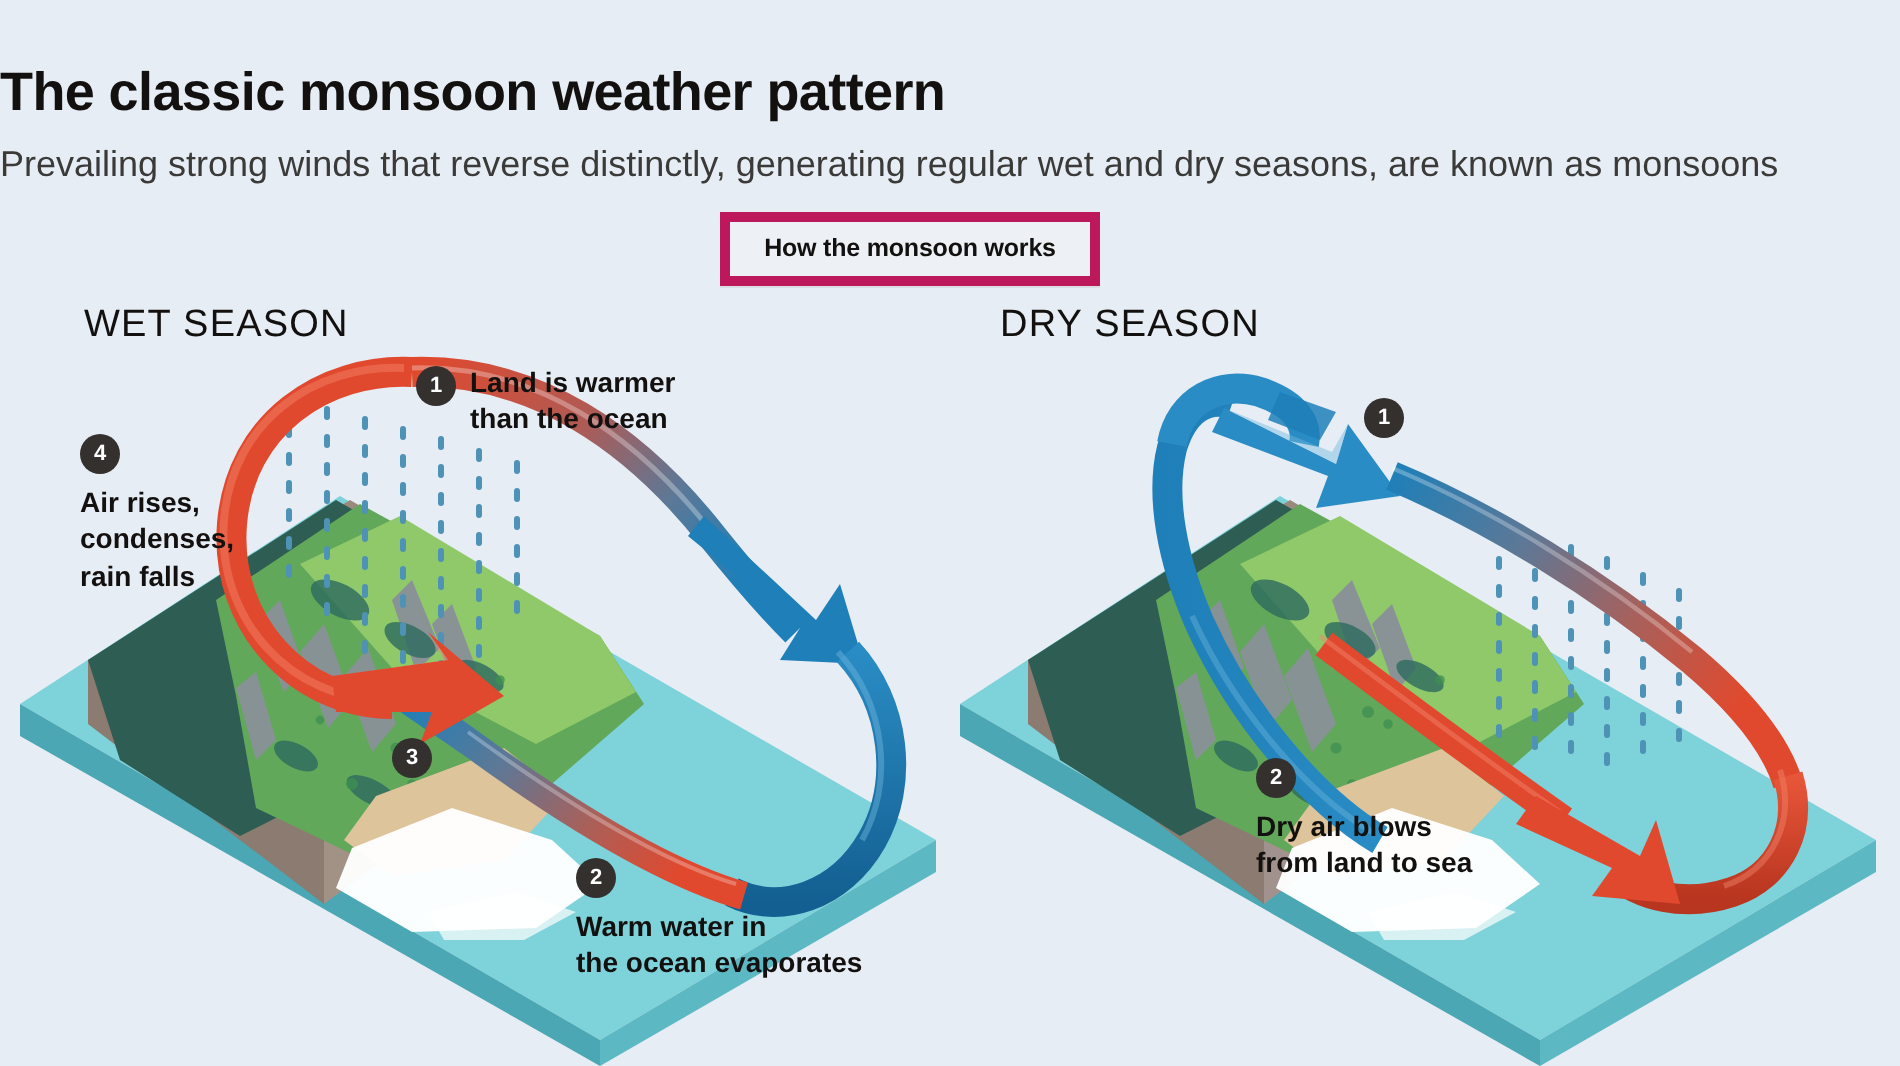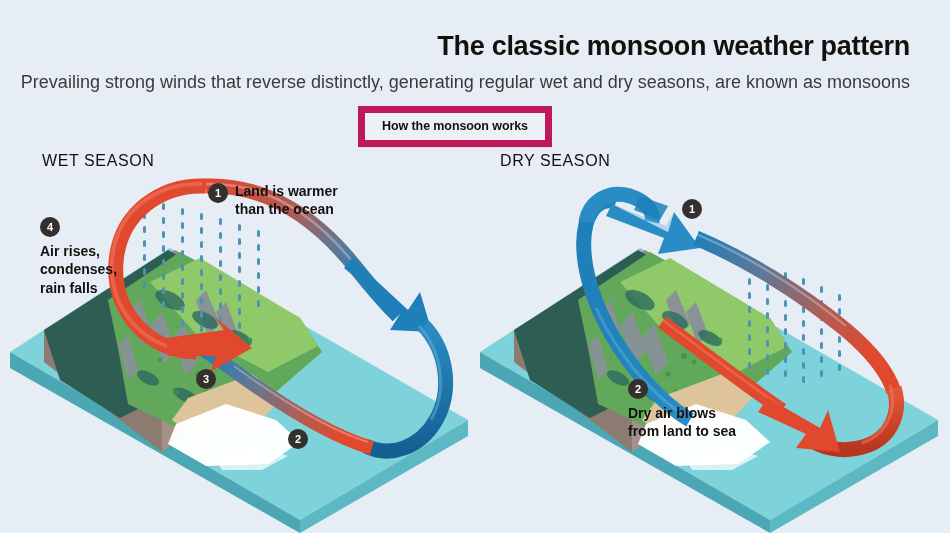--- a/index.html
+++ b/index.html
@@ -6,39 +6,39 @@
   body{
     width:950px;height:533px;overflow:hidden;
     background:#e7edf4;
     font-family:"Liberation Sans", sans-serif;
     color:#1d1d1b;
     position:relative;
   }
   .stage{position:absolute;inset:0;width:950px;height:533px;}
 
   
-  .header{position:absolute;left:0;top:0;width:910px;text-align:right;}
+  .header{position:absolute;left:0;top:0;width:910px;text-align:left;}
   .title{
     font-size:27px;font-weight:bold;letter-spacing:-0.3px;
     color:#13110f;margin-top:32px;line-height:1.1;
   }
   .subtitle{
     font-size:18px;color:#3a3a38;margin-top:9px;line-height:1.25;
   }
   .btn-wrap{margin-top:13px;display:flex;justify-content:center;}
   .cta{
-    border:7px solid #be185d;background:#edf1f6;
+    border:5px solid #be185d;background:#edf1f6;
     padding:6px 17px 7px 17px;font-size:12.5px;font-weight:bold;
     color:#13110f;letter-spacing:-0.1px;
     box-shadow:0 1px 0 rgba(0,0,0,.06);
   }
 
   
   .season-label{
-    position:absolute;font-size:16px;letter-spacing:.6px;color:#13110f;
+    position:absolute;font-size:19px;letter-spacing:.6px;color:#13110f;
   }
 
   
   .callout{position:absolute;display:flex;align-items:flex-start;gap:7px;}
   .badge{
     width:20px;height:20px;min-width:20px;border-radius:50%;
     background:#33302e;color:#fff;font-size:11px;font-weight:bold;
     display:flex;align-items:center;justify-content:center;
     margin-top:1px;
   }
@@ -413,20 +413,22 @@
   <div class="season-label" style="left:500px;top:152px;text-align:right;">DRY SEASON</div>
 
   <div class="callout" style="left:208px;top:182px;">
     <div class="badge">1</div>
     <div class="callout-text">Land is warmer
 than the ocean</div>
   </div>
 
   <div class="callout stacked" style="left:288px;top:428px;">
     <div class="badge">2</div>
+    <div class="callout-text">Warm water in
+the ocean evaporates</div>
   </div>
 
   <div class="callout stacked" style="left:196px;top:368px;">
     <div class="badge">3</div>
   </div>
 
   <div class="callout stacked" style="left:40px;top:216px;">
     <div class="badge">4</div>
     <div class="callout-text">Air rises,
 condenses,

